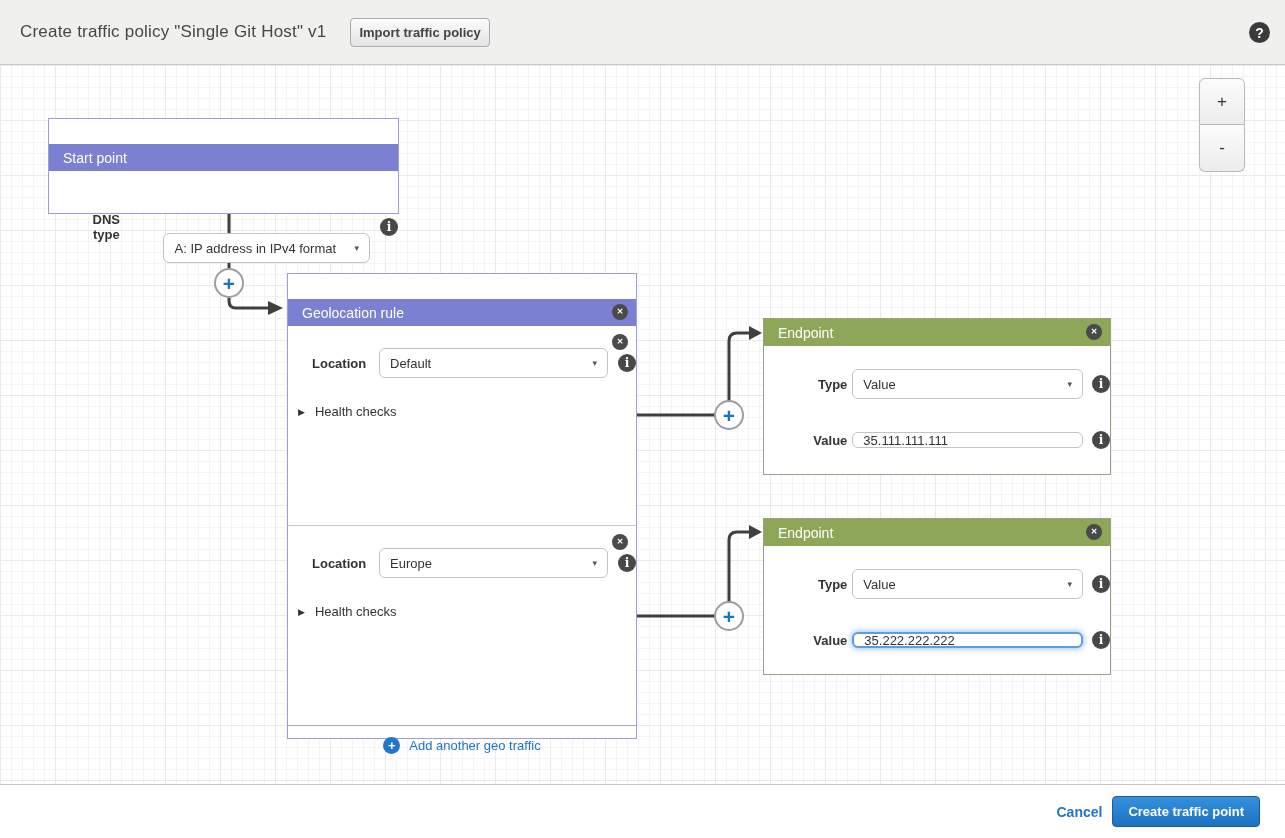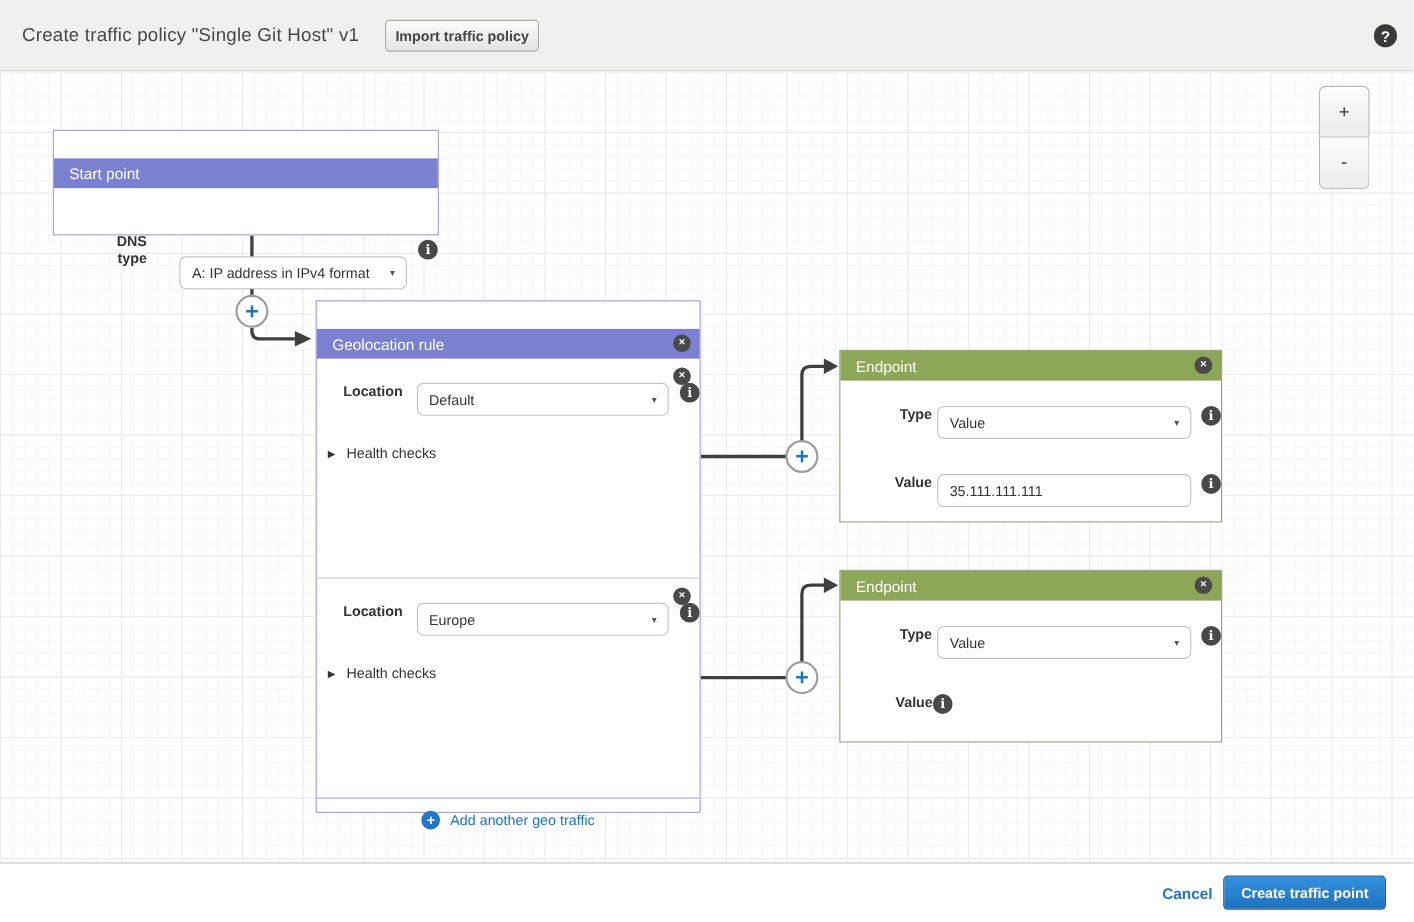--- a/index.html
+++ b/index.html
@@ -49,35 +49,35 @@
   .close-icon { width:16px; height:16px; border-radius:50%; background:#4a4a4a;
     color:#fff; font-size:8px; font-weight:bold; display:flex; align-items:center;
     justify-content:center; cursor:pointer; line-height:1; }
   .hdr-close { position:absolute; right:8px; top:5px; }
 
   .info-icon { width:18px; height:18px; border-radius:50%; background:#484848;
     color:#fff; font-family:"DejaVu Serif", serif; font-weight:bold; font-size:12px;
     display:flex; align-items:center; justify-content:center; flex:0 0 auto;
     cursor:pointer; }
 
-  .field-row { display:flex; }
+  .field-row { display:flex; align-items:center; }
   .field-label { font-size:13px; font-weight:bold; color:#333; text-align:right; }
   .selectbox { height:30px; background:#fff; border:1px solid #c3c3c3; border-radius:6px;
     display:flex; align-items:center; padding:0 10px; font-size:13px; color:#333;
     cursor:pointer; }
   .selectbox .caret { margin-left:auto; font-size:9px; color:#555; }
-  .textinput { height:30px; border:1px solid #c3c3c3; border-radius:6px;
+  .textinput { height:16px; border:1px solid #c3c3c3; border-radius:6px;
     padding:0 10px; font-size:13px; color:#333; font-family:"Liberation Sans",sans-serif;
     outline:none; }
   .textinput.focused { border:2px solid #5b9fe0; box-shadow:0 0 6px rgba(77,144,254,.75); }
 
   
   .start-node { left:48px; top:53px; width:351px; height:96px; }
   .start-body { padding:19px 0 0 14px; display:flex; align-items:center; }
-  .start-body .field-label { width:62px; text-align:right;margin-left:16px; }
+  .start-body .field-label { width:62px; text-align:center;margin-left:16px; }
   .start-body .selectbox { width:232px; margin-left:30px; margin-right:10px;margin-top:43px; }
 
   
   .geo-node { left:287px; top:208px; width:350px; height:466px; }
   .geo-section { position:relative; height:199px; padding-top:8px; }
   .geo-section + .geo-section { border-top:1px solid #c7c7dc; height:200px; }
   .sec-close { position:absolute; right:8px; top:8px; }
   .geo-row { margin-top:14px; padding-left:24px; }
   .geo-row .field-label { width:54px; text-align:left; }
   .geo-row .selectbox { width:231px; margin-left:13px; margin-right:10px; }
@@ -241,20 +241,21 @@
     <div class="field-row ep-row">
       <span class="field-label">Type</span>
       <div class="selectbox">
         <span>Value</span>
         <span class="caret">▾</span>
       </div>
       <div class="info-icon">i</div>
     </div>
     <div class="field-row ep-row vrow">
       <span class="field-label">Value</span>
+      <input class="textinput focused" value="35.222.222.222" style="">
       <div class="info-icon">i</div>
     </div>
   </div>
 
 </div>
 
 <div class="footbar">
   <a class="cancel-link">Cancel</a>
   <button class="btn-create">Create traffic point</button>
 </div>

